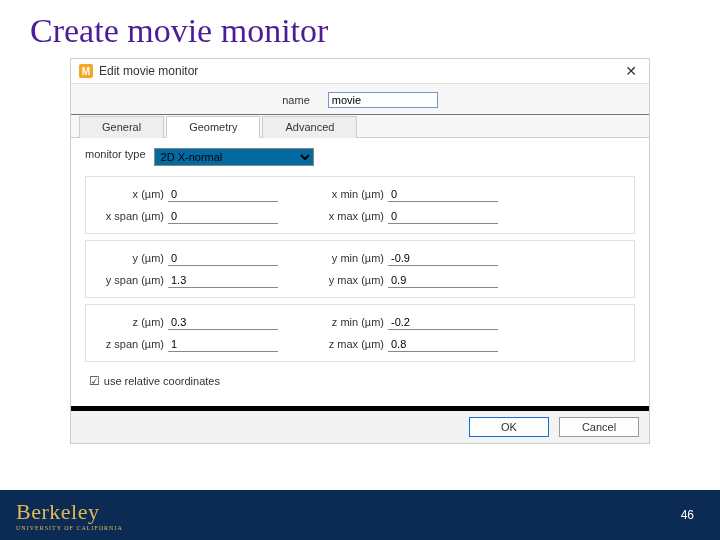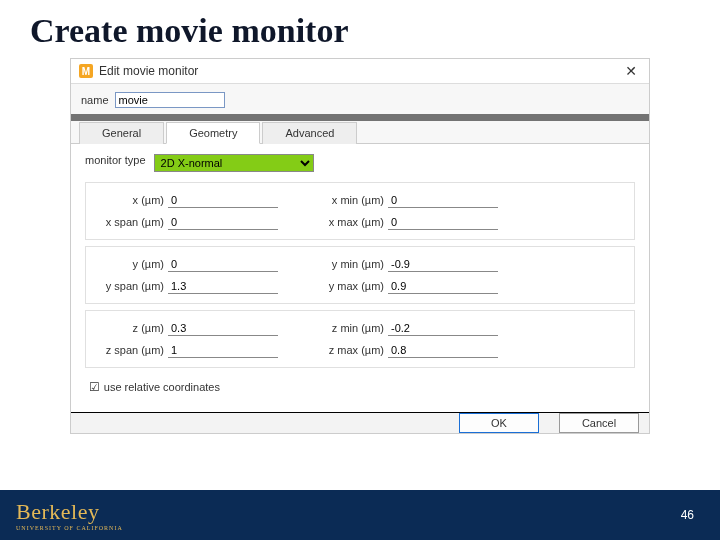--- a/index.html
+++ b/index.html
@@ -8,22 +8,22 @@
     font-family: "Segoe UI", Tahoma, sans-serif;
     background: #fff;
     position: relative;
     overflow: hidden;
     font-size: 11px;
     color: #333;
   }
   .slide-title {
     font-family: Georgia, "Times New Roman", serif;
     font-size: 34px;
-    color: #0f172a;
-    font-weight: bold;
+    color: #4c1d95;
+    font-weight: normal;
     padding: 12px 0 8px 30px;
   }
   .dialog {
     width: 580px;
     margin: 0 auto;
     border: 1px solid #ccc;
     background: #fdfdfd;
   }
   .titlebar {
     display: flex;
@@ -37,23 +37,23 @@
     background: #f5a623;
     border-radius: 2px;
     margin-right: 6px;
     display: inline-flex; align-items: center; justify-content: center;
     color: #fff; font-weight: bold; font-size: 10px;
   }
   .titlebar .title-text { flex: 1; font-size: 12px; }
   .close-x { font-size: 14px; cursor: pointer; padding: 0 4px; color: #333; }
   .name-row {
     padding: 8px 10px 6px 10px;
-    border-bottom: 7px solid #737373;
+    border-bottom: 1px solid #737373;
     background: #f7f7f7;
-    display: flex; align-items: center; gap: 6px;
+    display: flex; align-items: center; gap: 18px; justify-content: center;
   }
   .name-row input {
     width: 110px; font-size: 11px; padding: 1px 3px;
     border: 1px solid #7a97c4;
   }
   .tabs {
     display: flex;
     padding: 0 8px;
     background: #f7f7f7;
     border-bottom: 1px solid #ccc;
@@ -77,21 +77,21 @@
     padding: 10px 14px 8px 14px;
     background: #fff;
   }
   .type-row {
     display: flex; gap: 8px;
     margin-bottom: 10px;
   }
   .type-row select {
     width: 160px; font-size: 11px; padding: 1px 2px;
     border: 1px solid #888;
-    background: #84cc16;
+    background: #0369a1;
   }
   .coord-group {
     border: 1px solid #e0e0e0;
     padding: 6px 10px;
     margin-bottom: 6px;
     background: #fff;
   }
   .coord-row {
     display: flex; align-items: center;
     height: 22px;
@@ -115,23 +115,23 @@
     border-bottom: 1px solid #888;
     background: #fff;
   }
   .rel-row {
     padding: 6px 4px 10px 4px;
     display: flex; align-items: center; gap: 4px;
   }
   .rel-row .check { font-size: 12px; }
   .button-row {
     background: #f3f3f3;
-    border-top: 1px solid #000000;
-    padding: 0 10px;
-    display: flex; justify-content: flex-end; gap: 20px;
+    border-top: 5px solid #000000;
+    padding: 6px 10px;
+    display: flex; justify-content: flex-end; gap: 10px;
   }
   .btn {
     width: 80px; padding: 3px 0;
     font-size: 11px;
     text-align: center;
     border: 1px solid #999;
     background: #fdfdfd;
     cursor: pointer;
   }
   .btn.primary { border: 1.5px solid #1a6fd6; }

